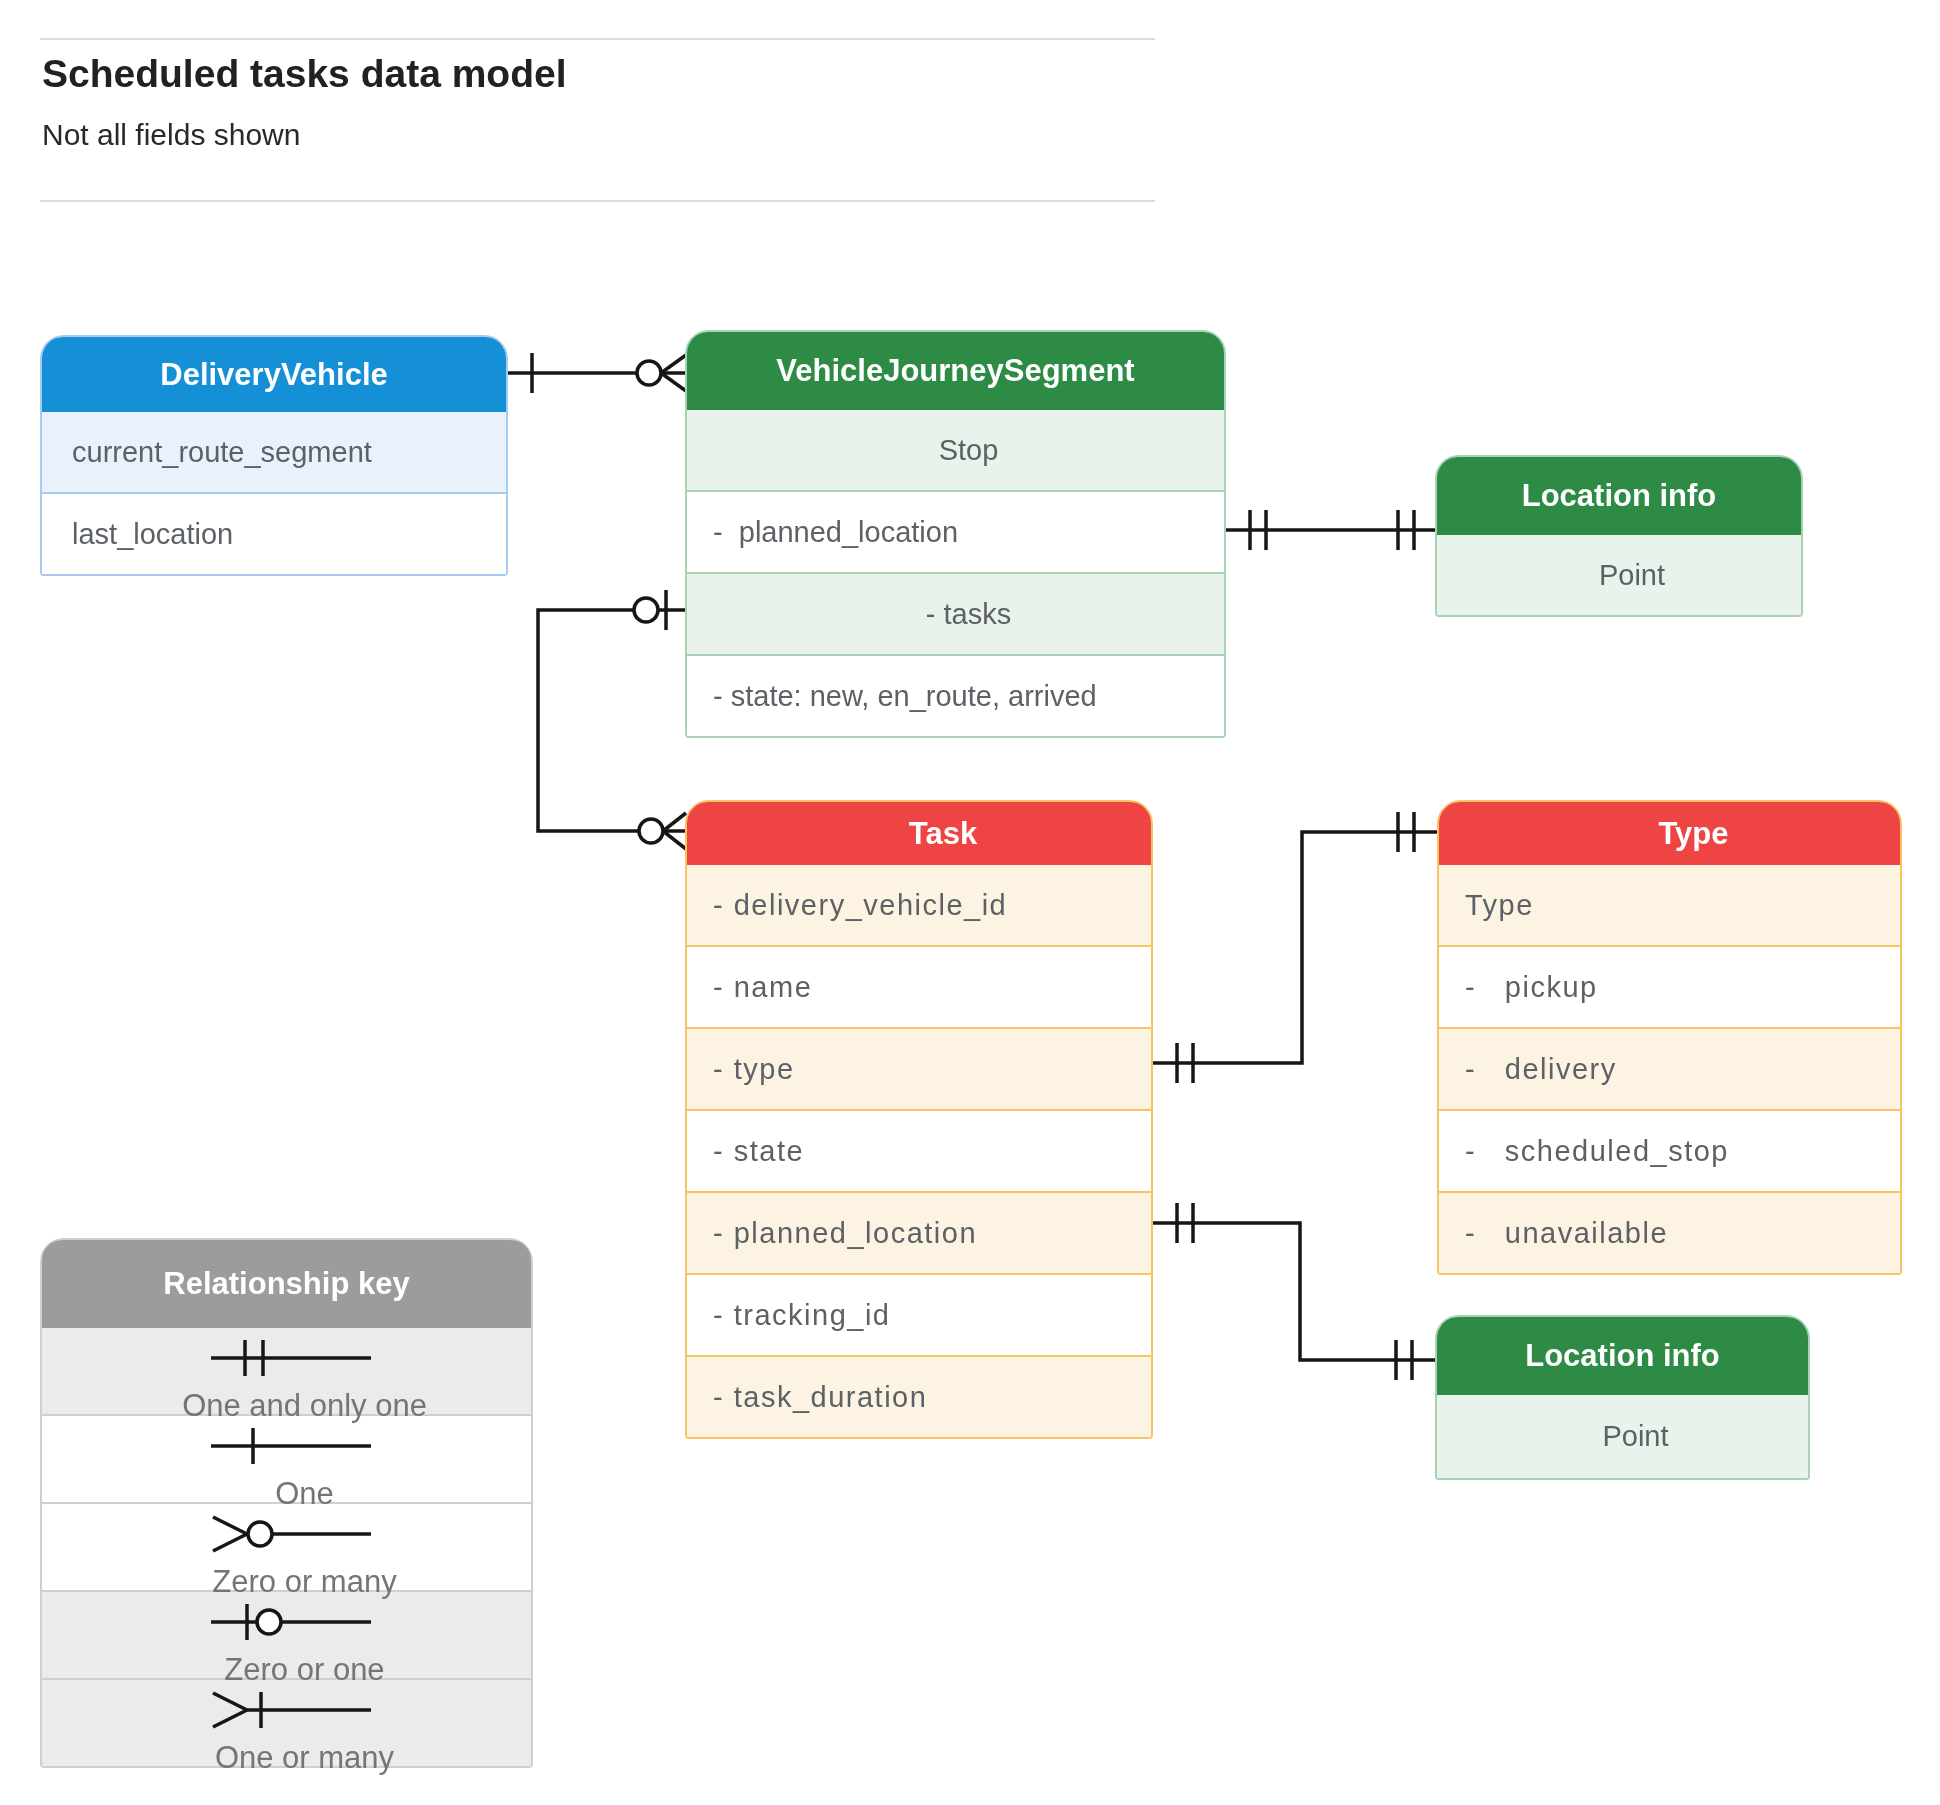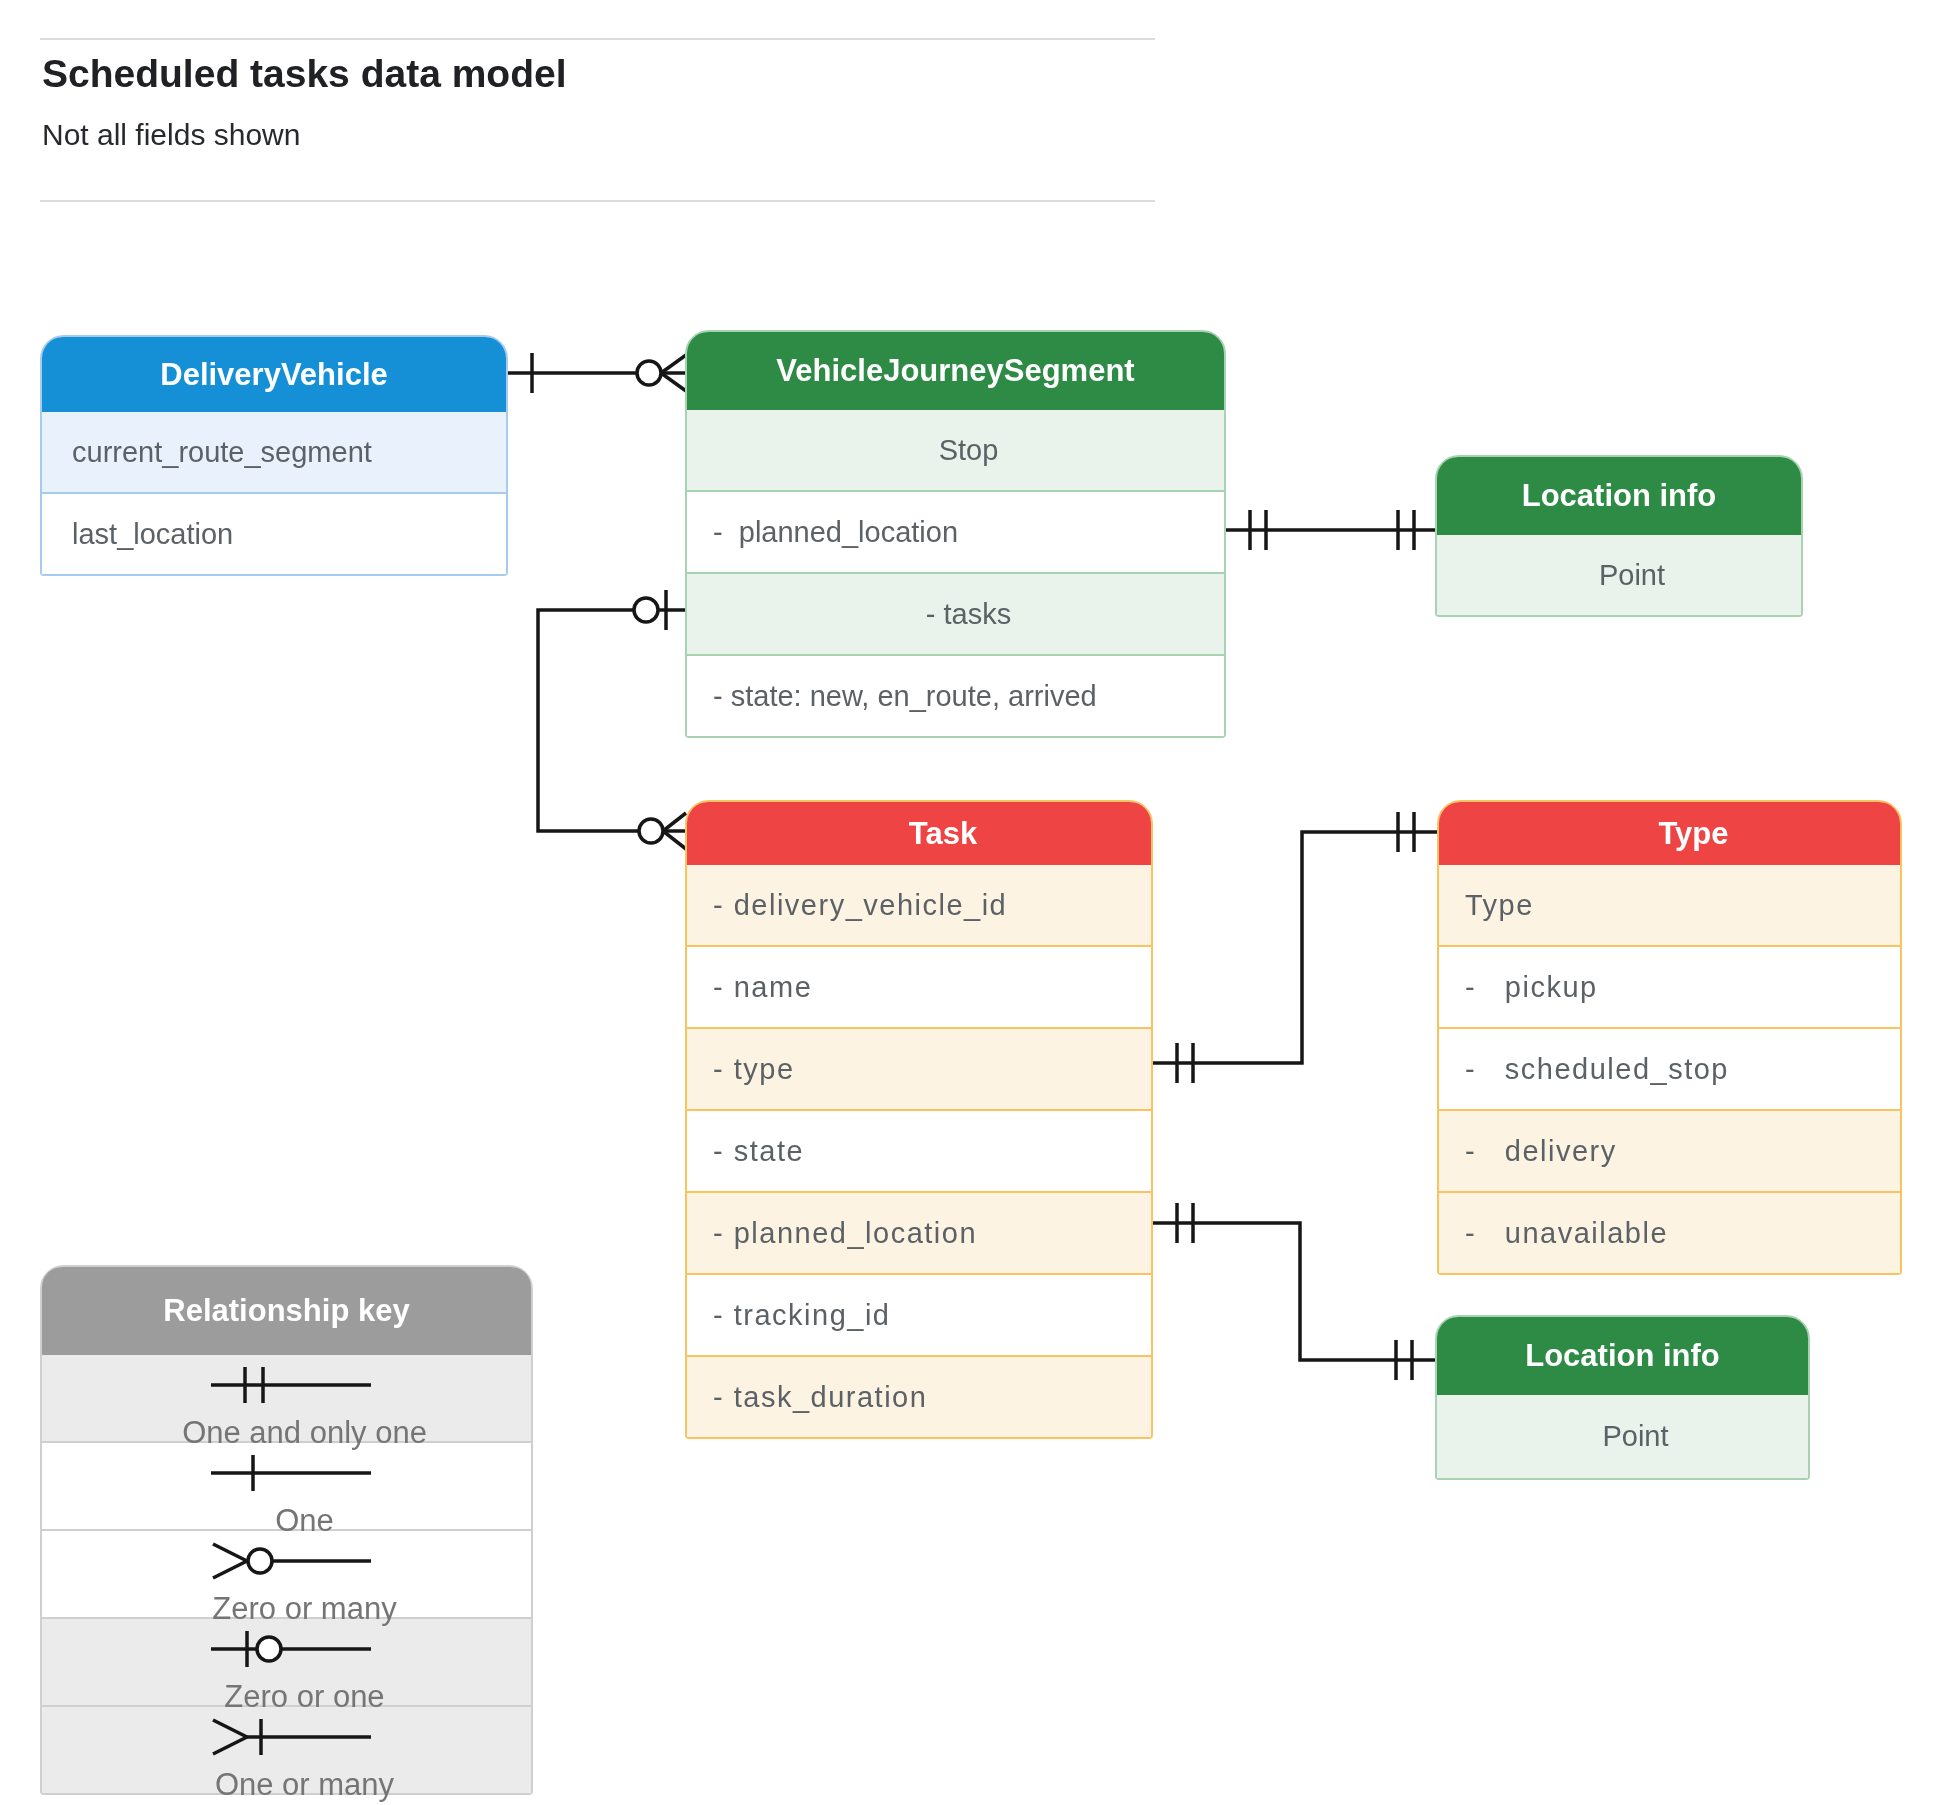--- a/index.html
+++ b/index.html
@@ -29,21 +29,21 @@
   .t-green{border:2px solid #A8D3B2;}
   .t-green .e-header{background:#2E8B46;height:78px;}
   .t-green .e-row{border-color:#A8D3B2;}
   .t-green .shaded{background:#E9F3EC;justify-content:center;}
 
   .t-orange{border:2px solid #F9C361;}
   .t-orange .e-header{background:#ef4444;height:63px;padding-left:48px;}
   .t-orange .e-row{border-color:#F9C361;letter-spacing:1.5px;}
   .t-orange .shaded{background:#FDF3E2;}
 
-  .t-gray{border:2px solid #CFCFCF;margin-top:27px;}
+  .t-gray{border:2px solid #CFCFCF;}
   .t-gray .e-header{background:#9C9C9C;height:88px;border-radius:20px 20px 0 0;}
   .legend-row{display:flex;align-items:center;height:86px;background:#fff;border-top:2px solid #CFCFCF;flex-direction:column;}
   .legend-row.shaded{background:#EBEBEB;}
   .legend-row svg{display:block;margin-left:22px;flex:0 0 auto;}
   .legend-row svg line{stroke:#161616;stroke-width:3.5;}
   .legend-row svg circle{stroke:#161616;stroke-width:3.5;fill:#fff;}
   .legend-label{margin-left:36px;font-size:31px;color:#757575;}
 </style>
 </head>
 <body>
@@ -138,22 +138,22 @@
     <div class="e-row"><span>- tracking_id</span></div>
     <div class="e-row shaded"><span>- task_duration</span></div>
   </div>
 
   <div class="entity t-orange" style="left:1437px;top:800px;width:465px">
     <div class="e-header">
         <span>Type</span>
       </div>
     <div class="e-row shaded" style="border-top:none"><span>Type</span></div>
     <div class="e-row"><span>-   pickup</span></div>
+    <div class="e-row shaded"><span>-   delivery</span></div>
     <div class="e-row"><span>-   scheduled_stop</span></div>
-    <div class="e-row shaded"><span>-   delivery</span></div>
     <div class="e-row shaded"><span>-   unavailable</span></div>
   </div>
 
   <div class="entity t-green" style="left:1435px;top:1315px;width:375px">
     <div class="e-header">
         <span>Location info</span>
       </div>
     <div class="e-row shaded" style="border-top:none;height:83px"><span>Point</span></div>
   </div>
 

